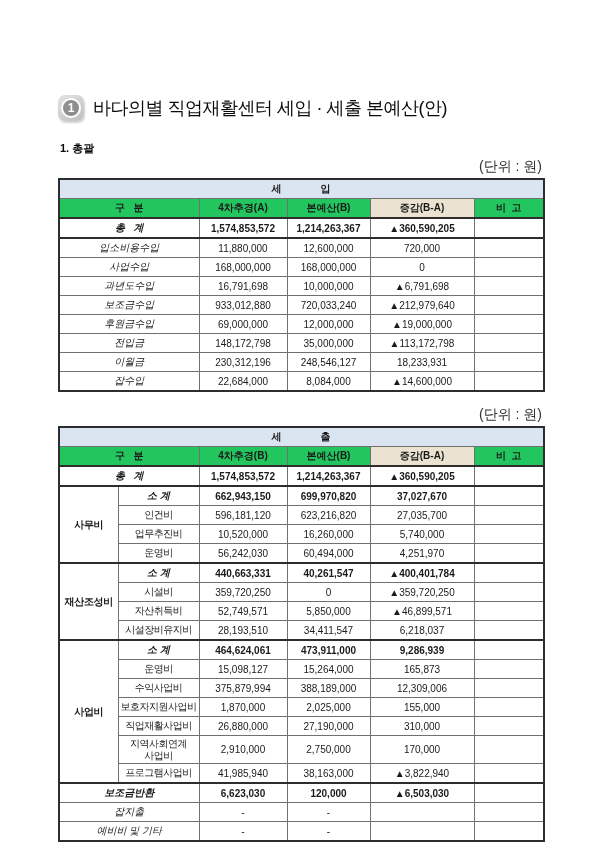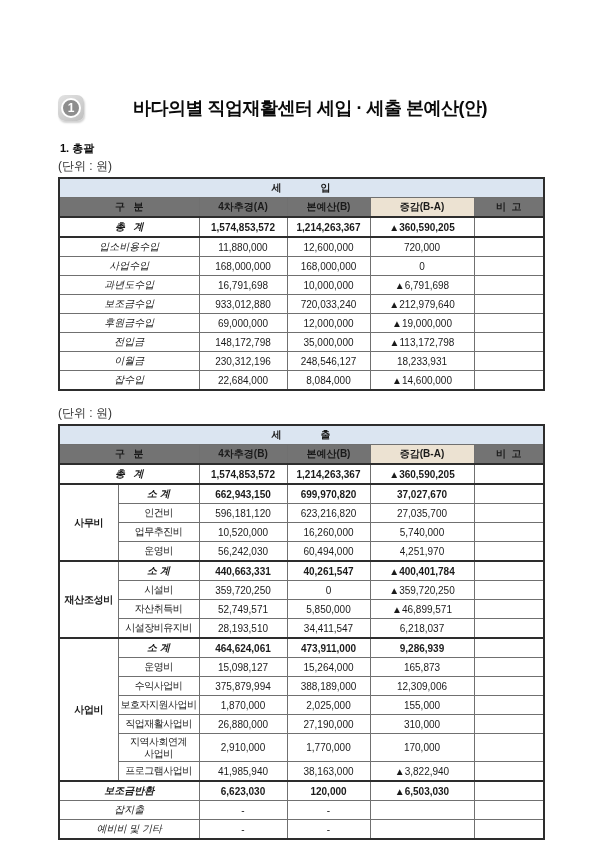--- a/index.html
+++ b/index.html
@@ -8,34 +8,34 @@
   .page { width:600px; height:849px; padding:95px 57px 0 58px; position:relative; }
 
   .doc-title-row { display:flex; align-items:center; gap:9px; margin-bottom:20px; }
   .badge { width:26px; height:26px; border-radius:7px;
            background:linear-gradient(145deg,#e3e3e3,#bfbfbf);
            display:flex; align-items:center; justify-content:center; flex:0 0 auto;
            box-shadow:1px 2px 2px rgba(0,0,0,0.18); }
   .badge-circle { width:20px; height:20px; border-radius:50%; background:#8e8e8e;
                   border:2px solid #ffffff; color:#ffffff; font-weight:bold; font-size:12px;
                   display:flex; align-items:center; justify-content:center; }
-  h1.doc-title { font-size:18px; font-weight:bold; letter-spacing:-0.5px; color:#0a0a0a;margin-left:40px; }
+  h1.doc-title { font-size:18px; font-weight:normal; letter-spacing:-0.5px; color:#0a0a0a; }
 
   .section-heading { font-size:11px; font-weight:bold; margin:0 0 2px 2px; color:#0a0a0a; }
-  .unit-label { font-size:12px; color:#333; text-align:left; margin:2px 17px 2px 0; }
+  .unit-label { font-size:14px; color:#333; text-align:right; margin:2px 1px 2px 0; }
   .unit-label.second { margin-top:14px; }
 
   table.budget { width:485px; border-collapse:collapse; table-layout:fixed;
                  border:2px solid #2d2d2d; }
   table.budget td { border:1px solid #707070; font-size:10px; color:#1a1a1a;
                     padding:2px 0; height:15px; text-align:center; vertical-align:middle;
                     overflow:hidden; }
   td.title-cell { background:#dbe5f1; font-weight:bold; font-size:12.5px; height:20px;
                   border-bottom:2px solid #2d2d2d; white-space:pre; letter-spacing:1px; }
-  tr.head-row td { background:#737373; font-weight:bold; border-bottom:2px solid #2d2d2d;
+  tr.head-row td { background:#22c55e; font-weight:bold; border-bottom:2px solid #2d2d2d;
                    white-space:pre; }
   tr.head-row td.diff-head { background:#ece2d2; }
   td.num { text-align:right; padding-right:7px; white-space:nowrap; }
   td.lbl { white-space:pre;font-style:italic; }
   td.sub-lbl { white-space:nowrap; letter-spacing:-0.5px; }
   td.pre-line { white-space:pre-line; line-height:1.15; letter-spacing:-0.5px; }
   tr.bold td { font-weight:bold; }
   tr.total-row td { border-bottom:2px solid #2d2d2d; }
   tr.thick-top td { border-top:2px solid #2d2d2d; }
   td.grp { background:#ffffff; letter-spacing:-0.3px; }
@@ -263,21 +263,21 @@
         <td class="sub-lbl">직업재활사업비</td>
         <td class="num">26,880,000</td>
         <td class="num">27,190,000</td>
         <td class="num">310,000</td>
         <td></td>
       </tr>
       <tr>
         <td class="pre-line">지역사회연계
 사업비</td>
         <td class="num">2,910,000</td>
-        <td class="num">1,770,000</td>
+        <td class="num">2,750,000</td>
         <td class="num">170,000</td>
         <td></td>
       </tr>
       <tr>
         <td class="sub-lbl">프로그램사업비</td>
         <td class="num">41,985,940</td>
         <td class="num">38,163,000</td>
         <td class="num">▲3,822,940</td>
         <td></td>
       </tr>

